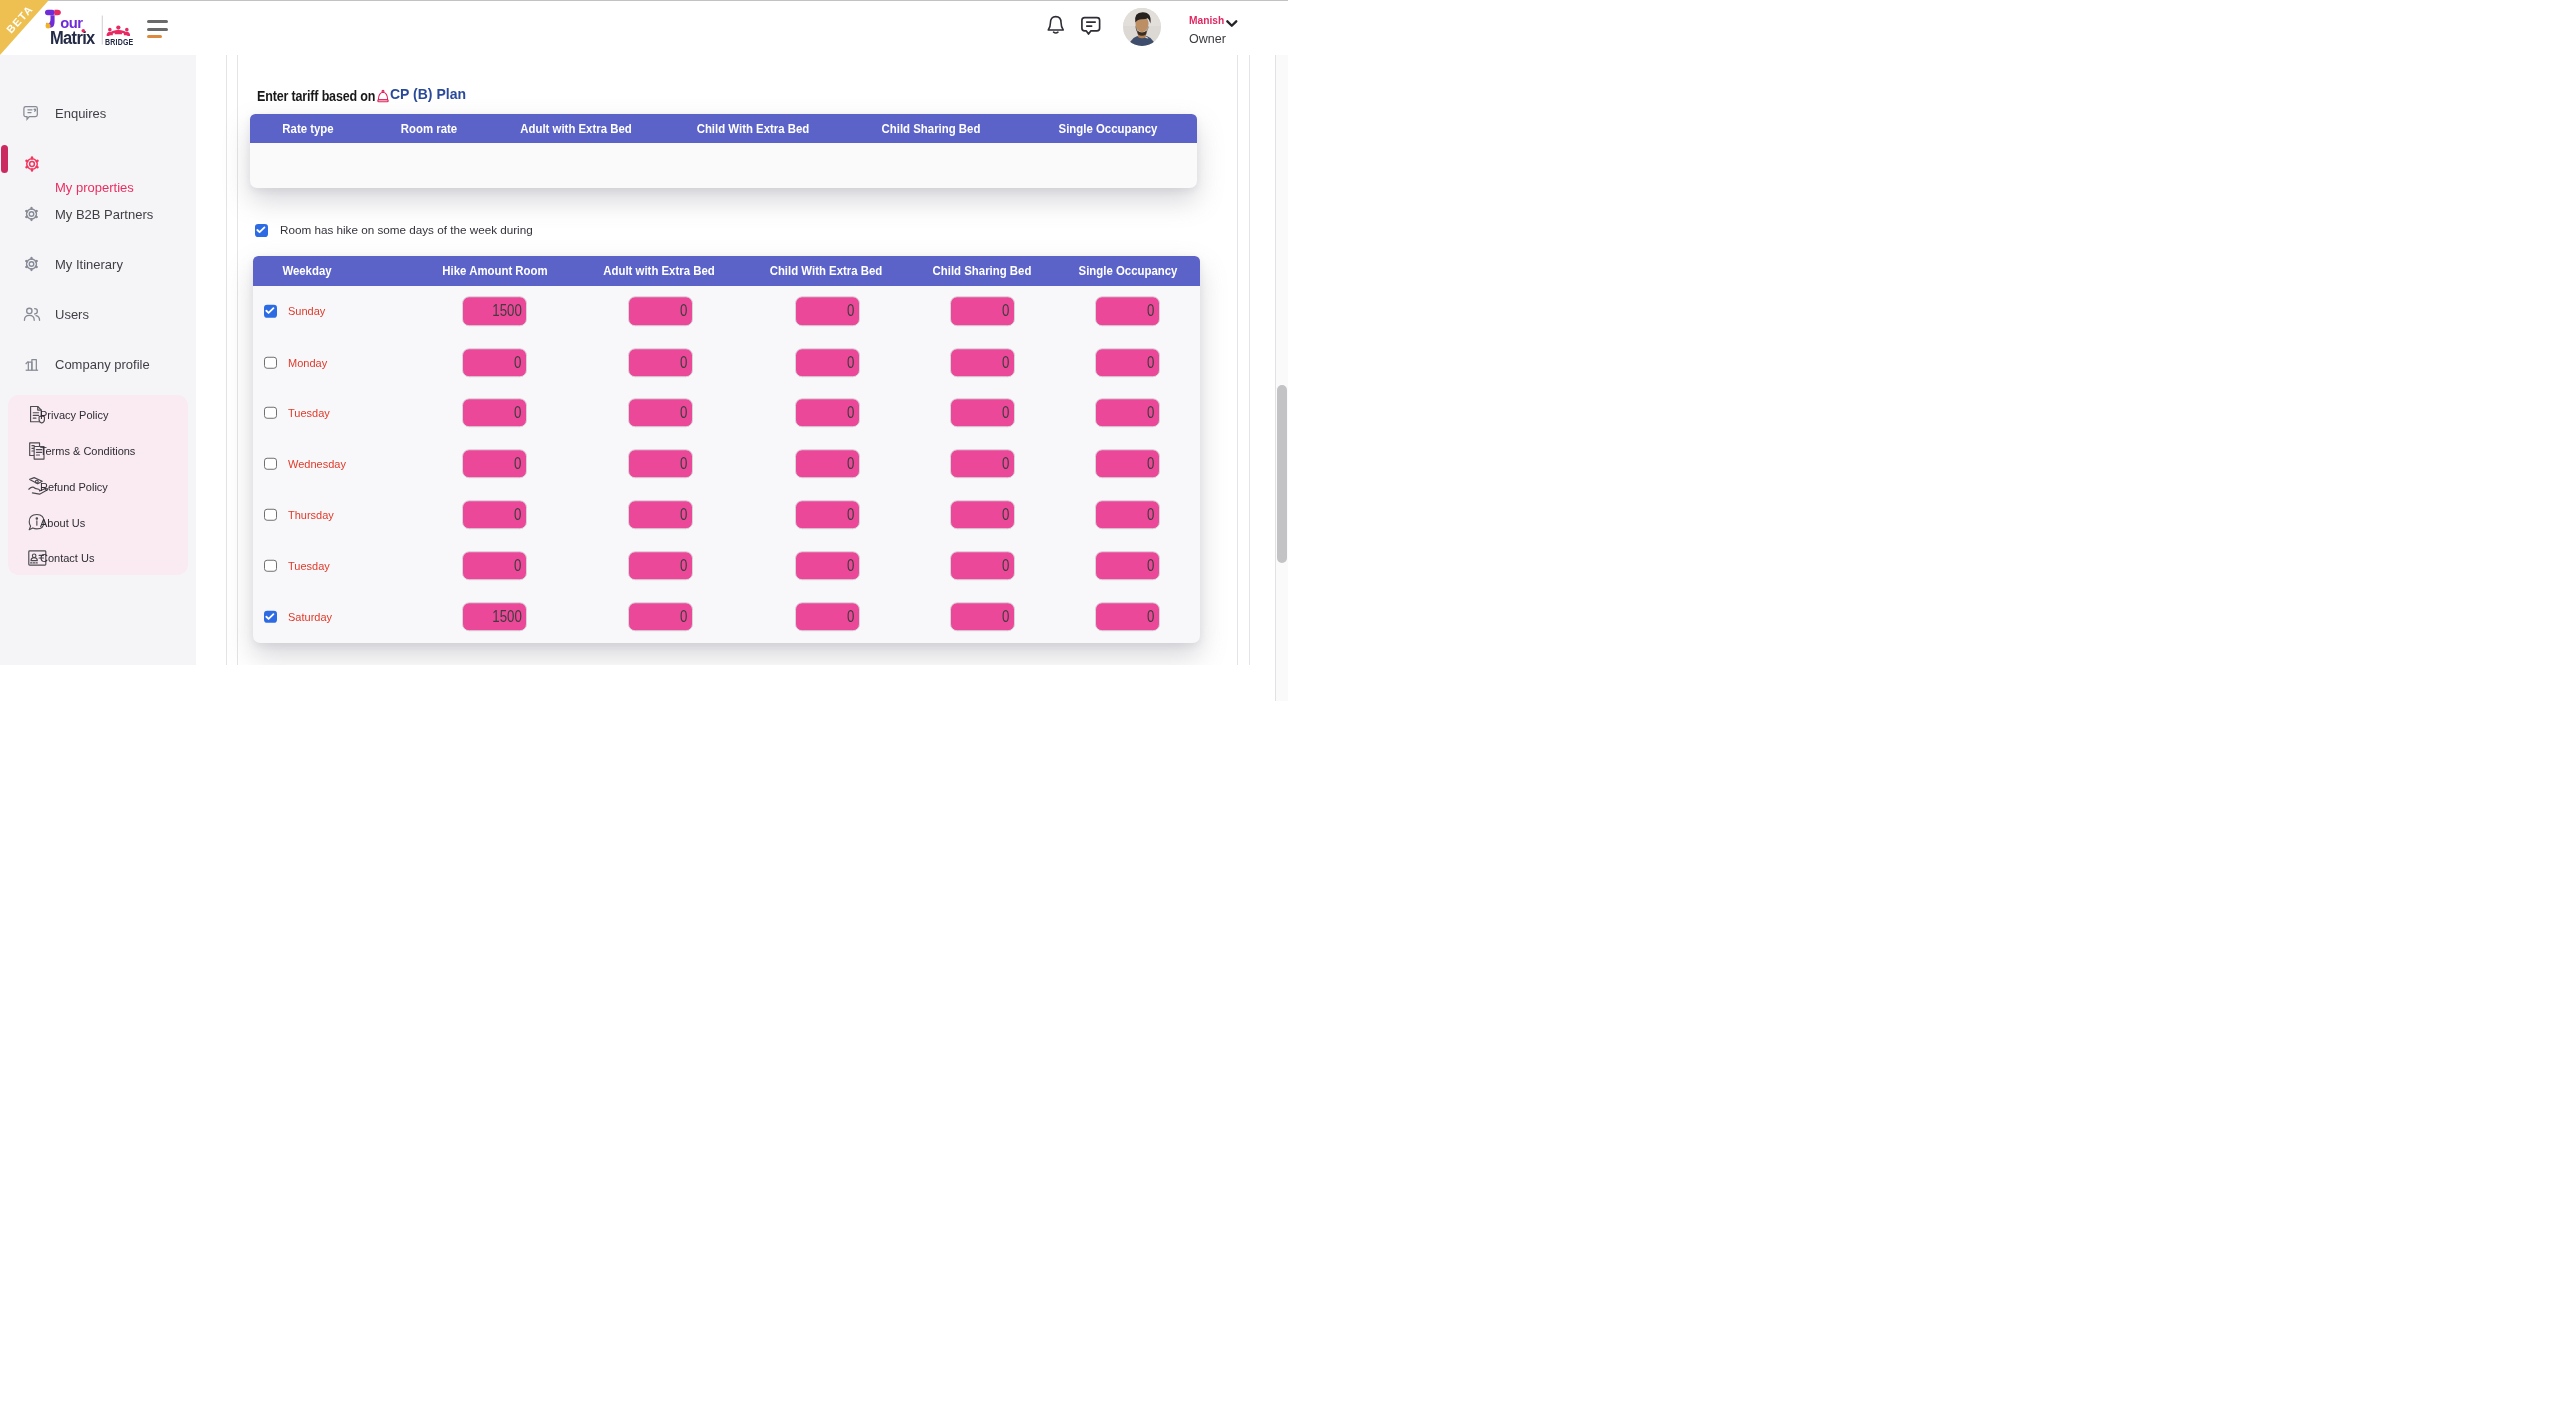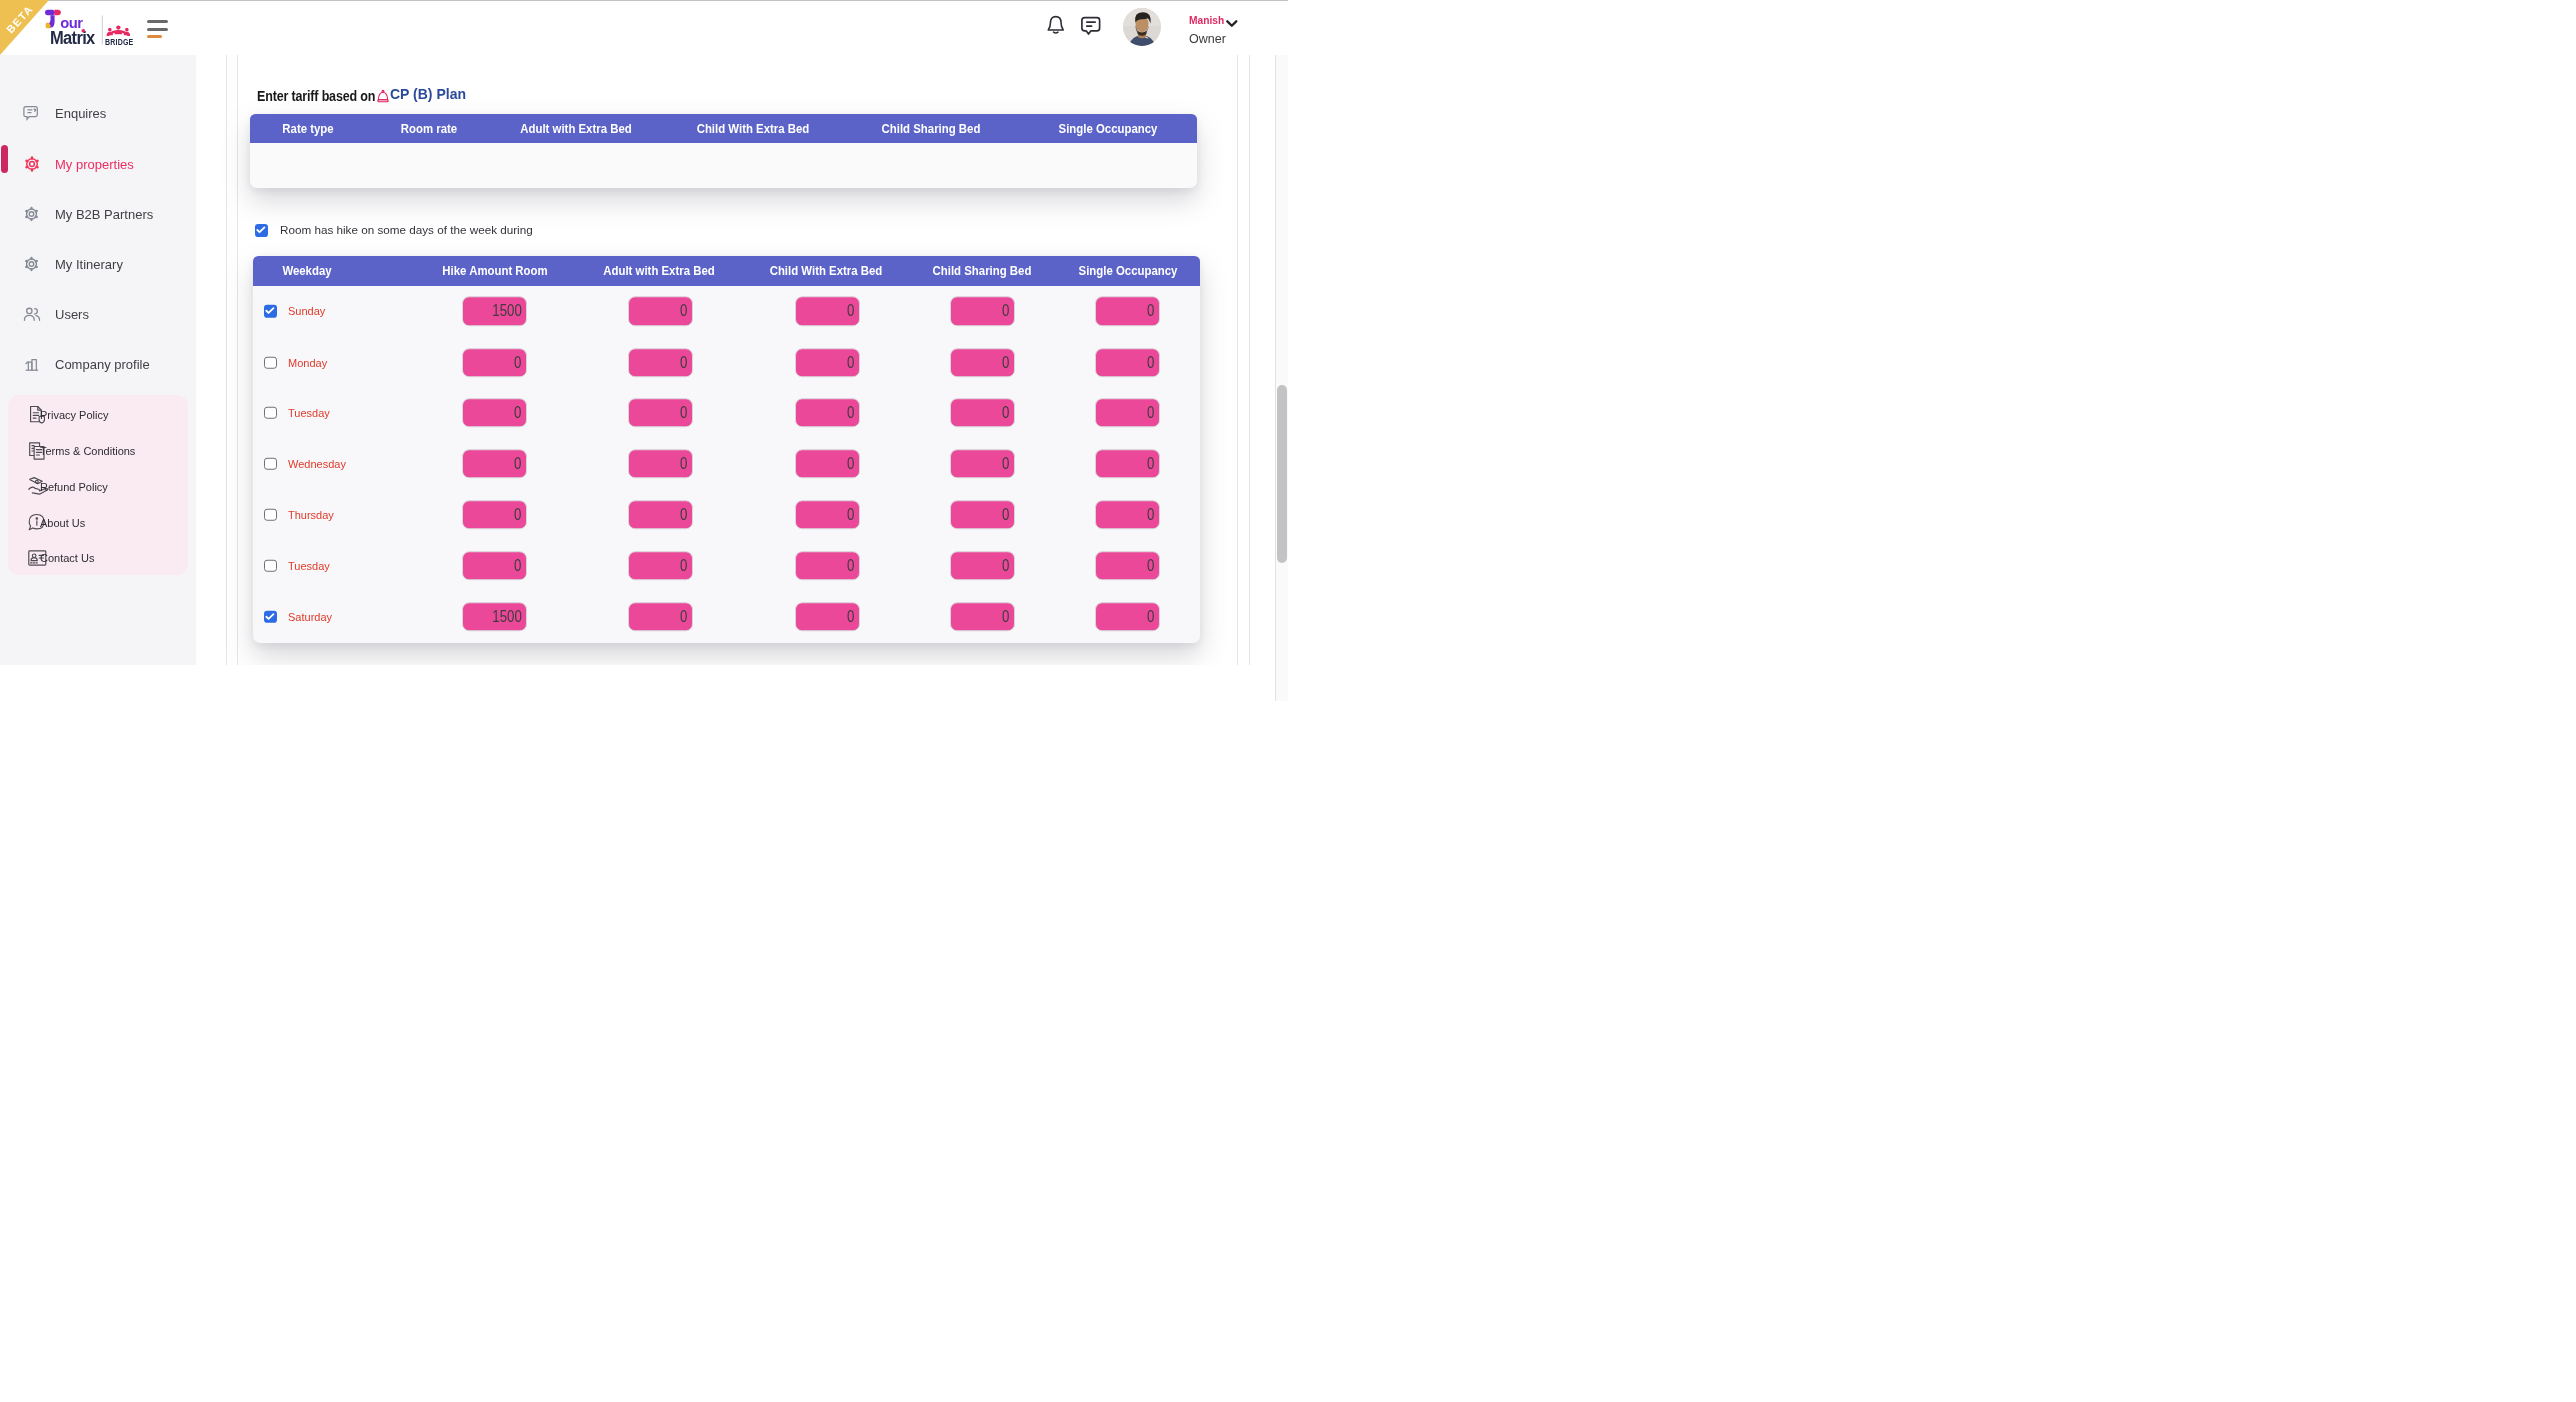--- a/index.html
+++ b/index.html
@@ -36,21 +36,21 @@
 #manish { position:absolute; left:1189px; top:12.5px; font-size:11.6px; font-weight:bold; color:#e02963; transform:scaleX(0.88); transform-origin:left; }
 #chev { position:absolute; left:1226px; top:15px; }
 #owner { position:absolute; left:1189px; top:32px; font-size:12.5px; color:#3b3b41; }
 
 
 #sidebar { position:absolute; left:0; top:55px; width:196px; height:610px; background:#f5f5f7; }
 .sitem { position:absolute; left:0; width:196px; height:21.5px; }
 .sitem svg { position:absolute; left:23px; top:50%; transform:translateY(-50%); }
 .sitem .lbl { position:absolute; left:55px; top:50%; transform:translateY(-50%);
   font-size:13px; color:#3f3f46; white-space:nowrap; }
-.sitem.active .lbl { color:#eb2e61; }
+.sitem.active .lbl { color:#eb2e61;margin-top:23px; }
 #indicator { position:absolute; left:0.9px; top:145px; width:6.8px; height:28px; border-radius:4.5px; background:#cb2a60; }
 
 #pinkpanel { position:absolute; left:8px; top:395px; width:180px; height:180px;
   background:#faeaf2; border-radius:10.7px; }
 .pitem { position:absolute; left:0; width:180px; height:21.5px; }
 .pitem svg { position:absolute; left:27px; top:50%; transform:translateY(-50%); }
 .pitem .lbl { position:absolute; left:40px; top:50%; transform:translateY(-50%);
   font-size:11px; color:#2d2d33; white-space:nowrap; }
 
 

